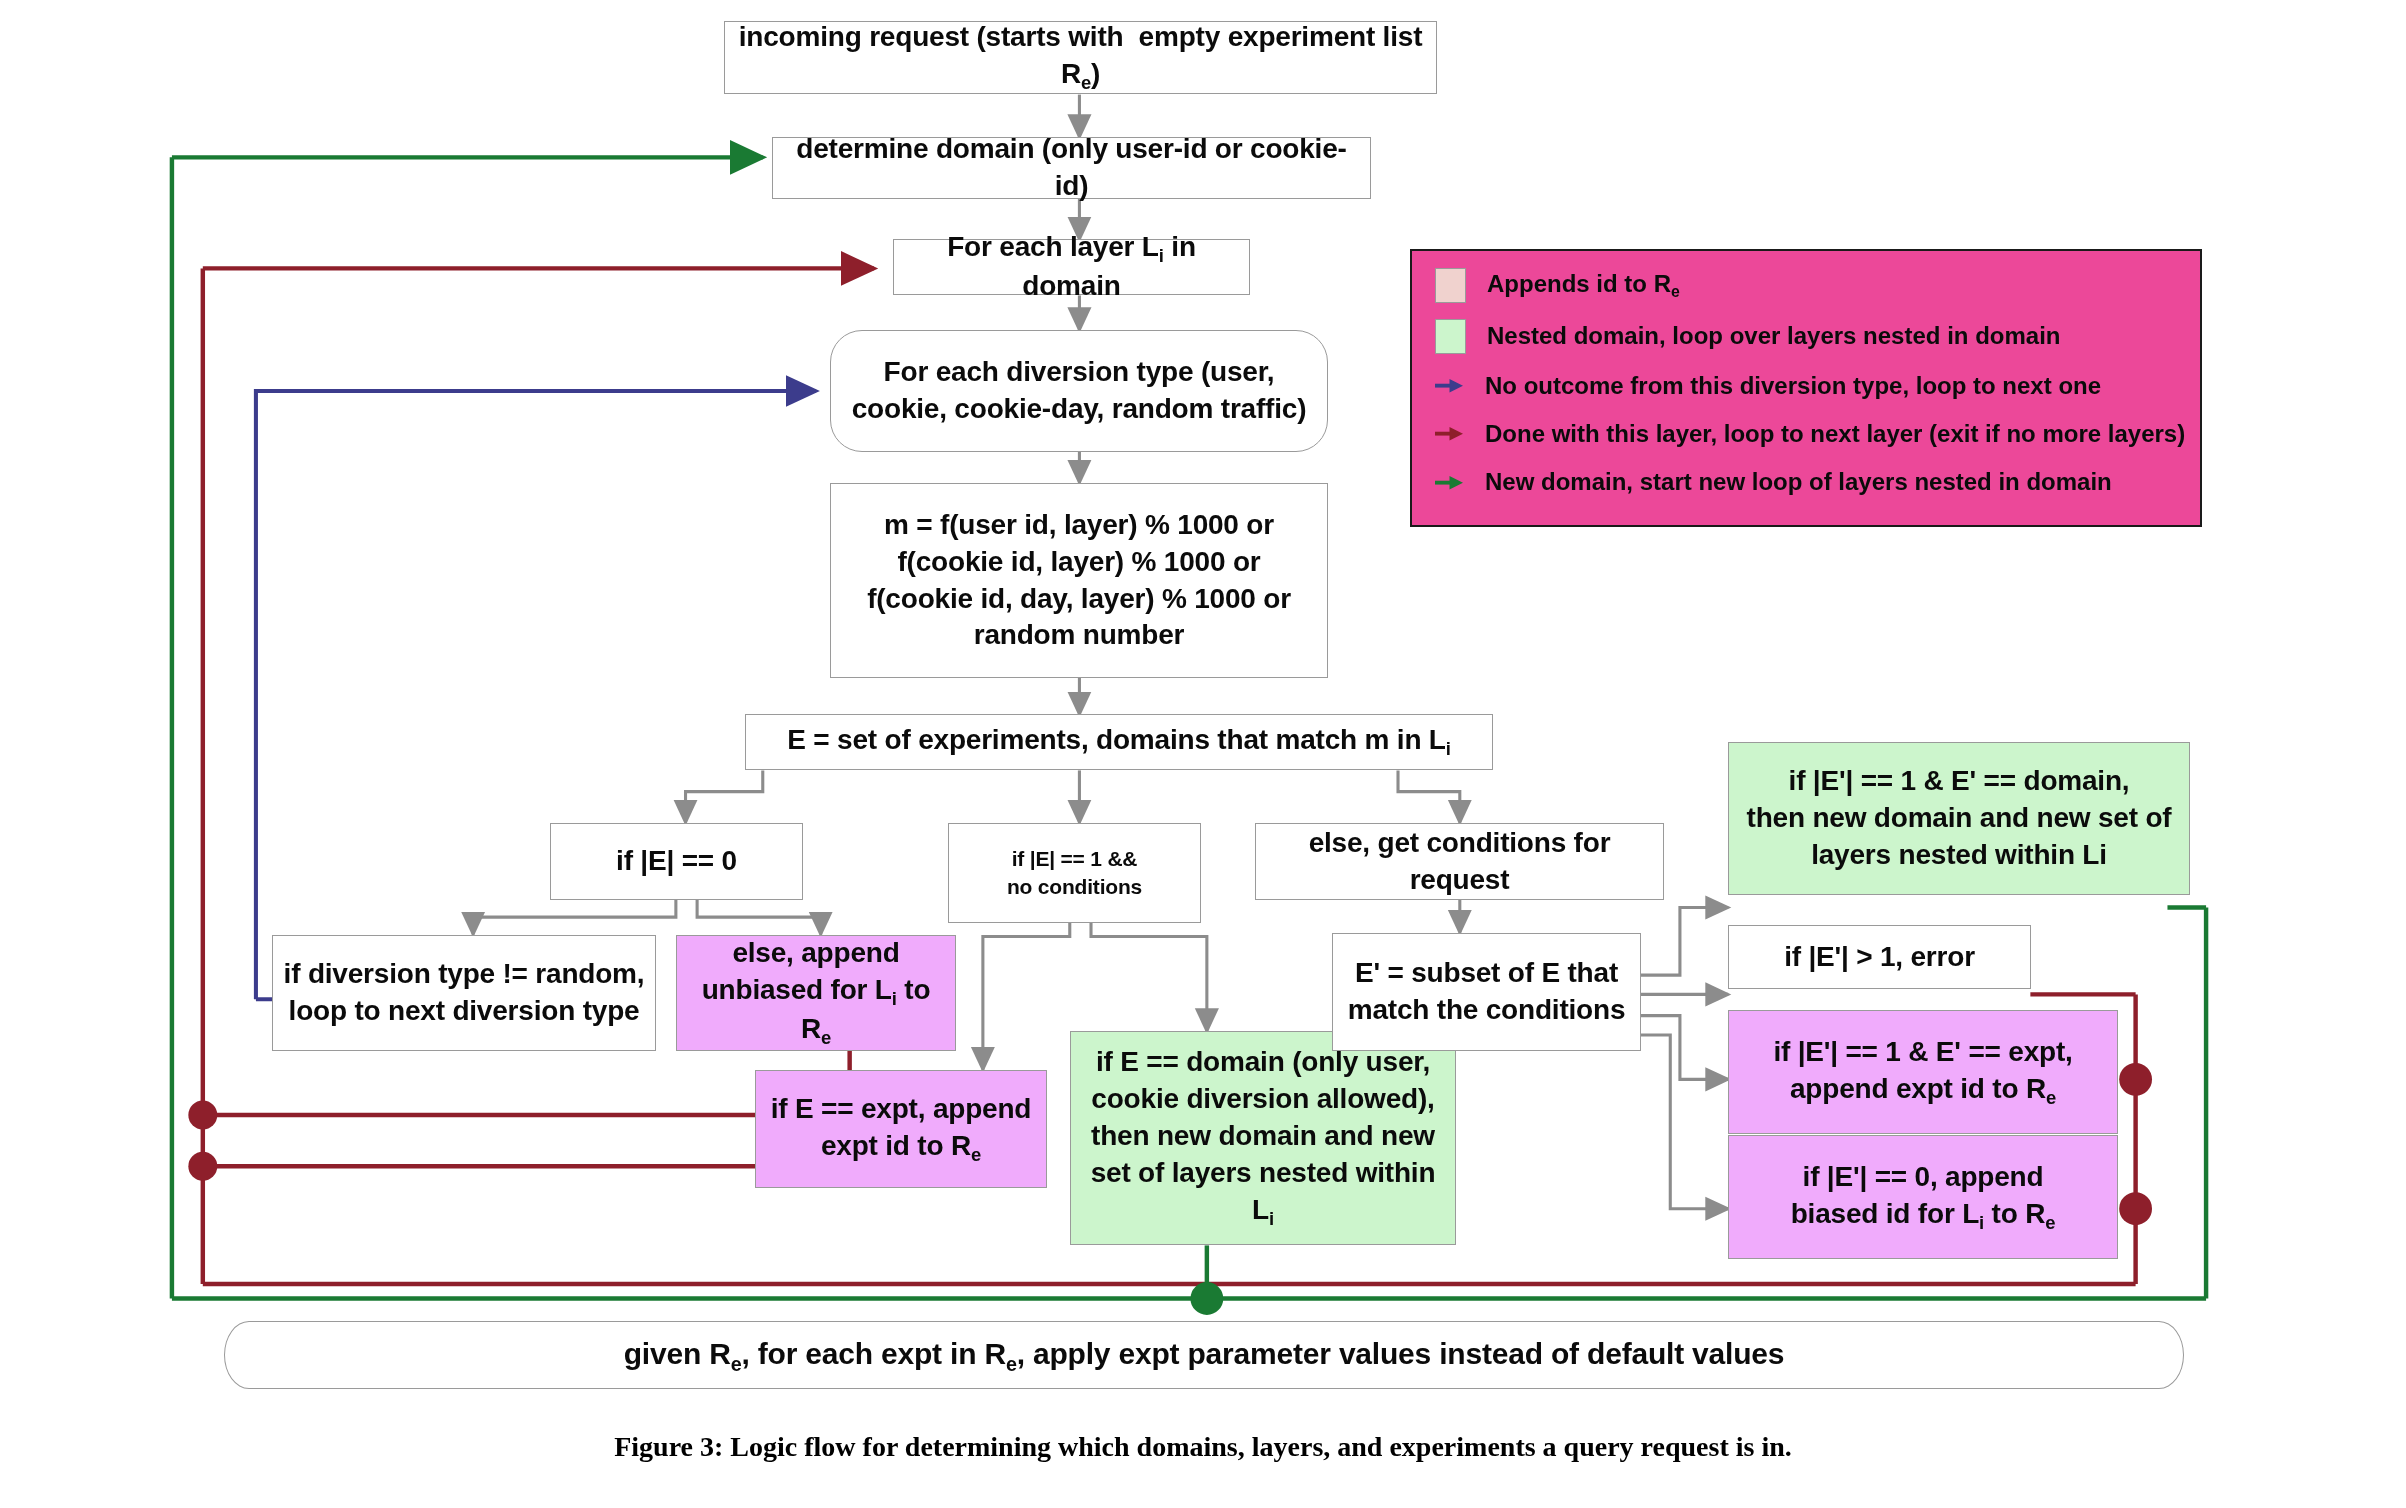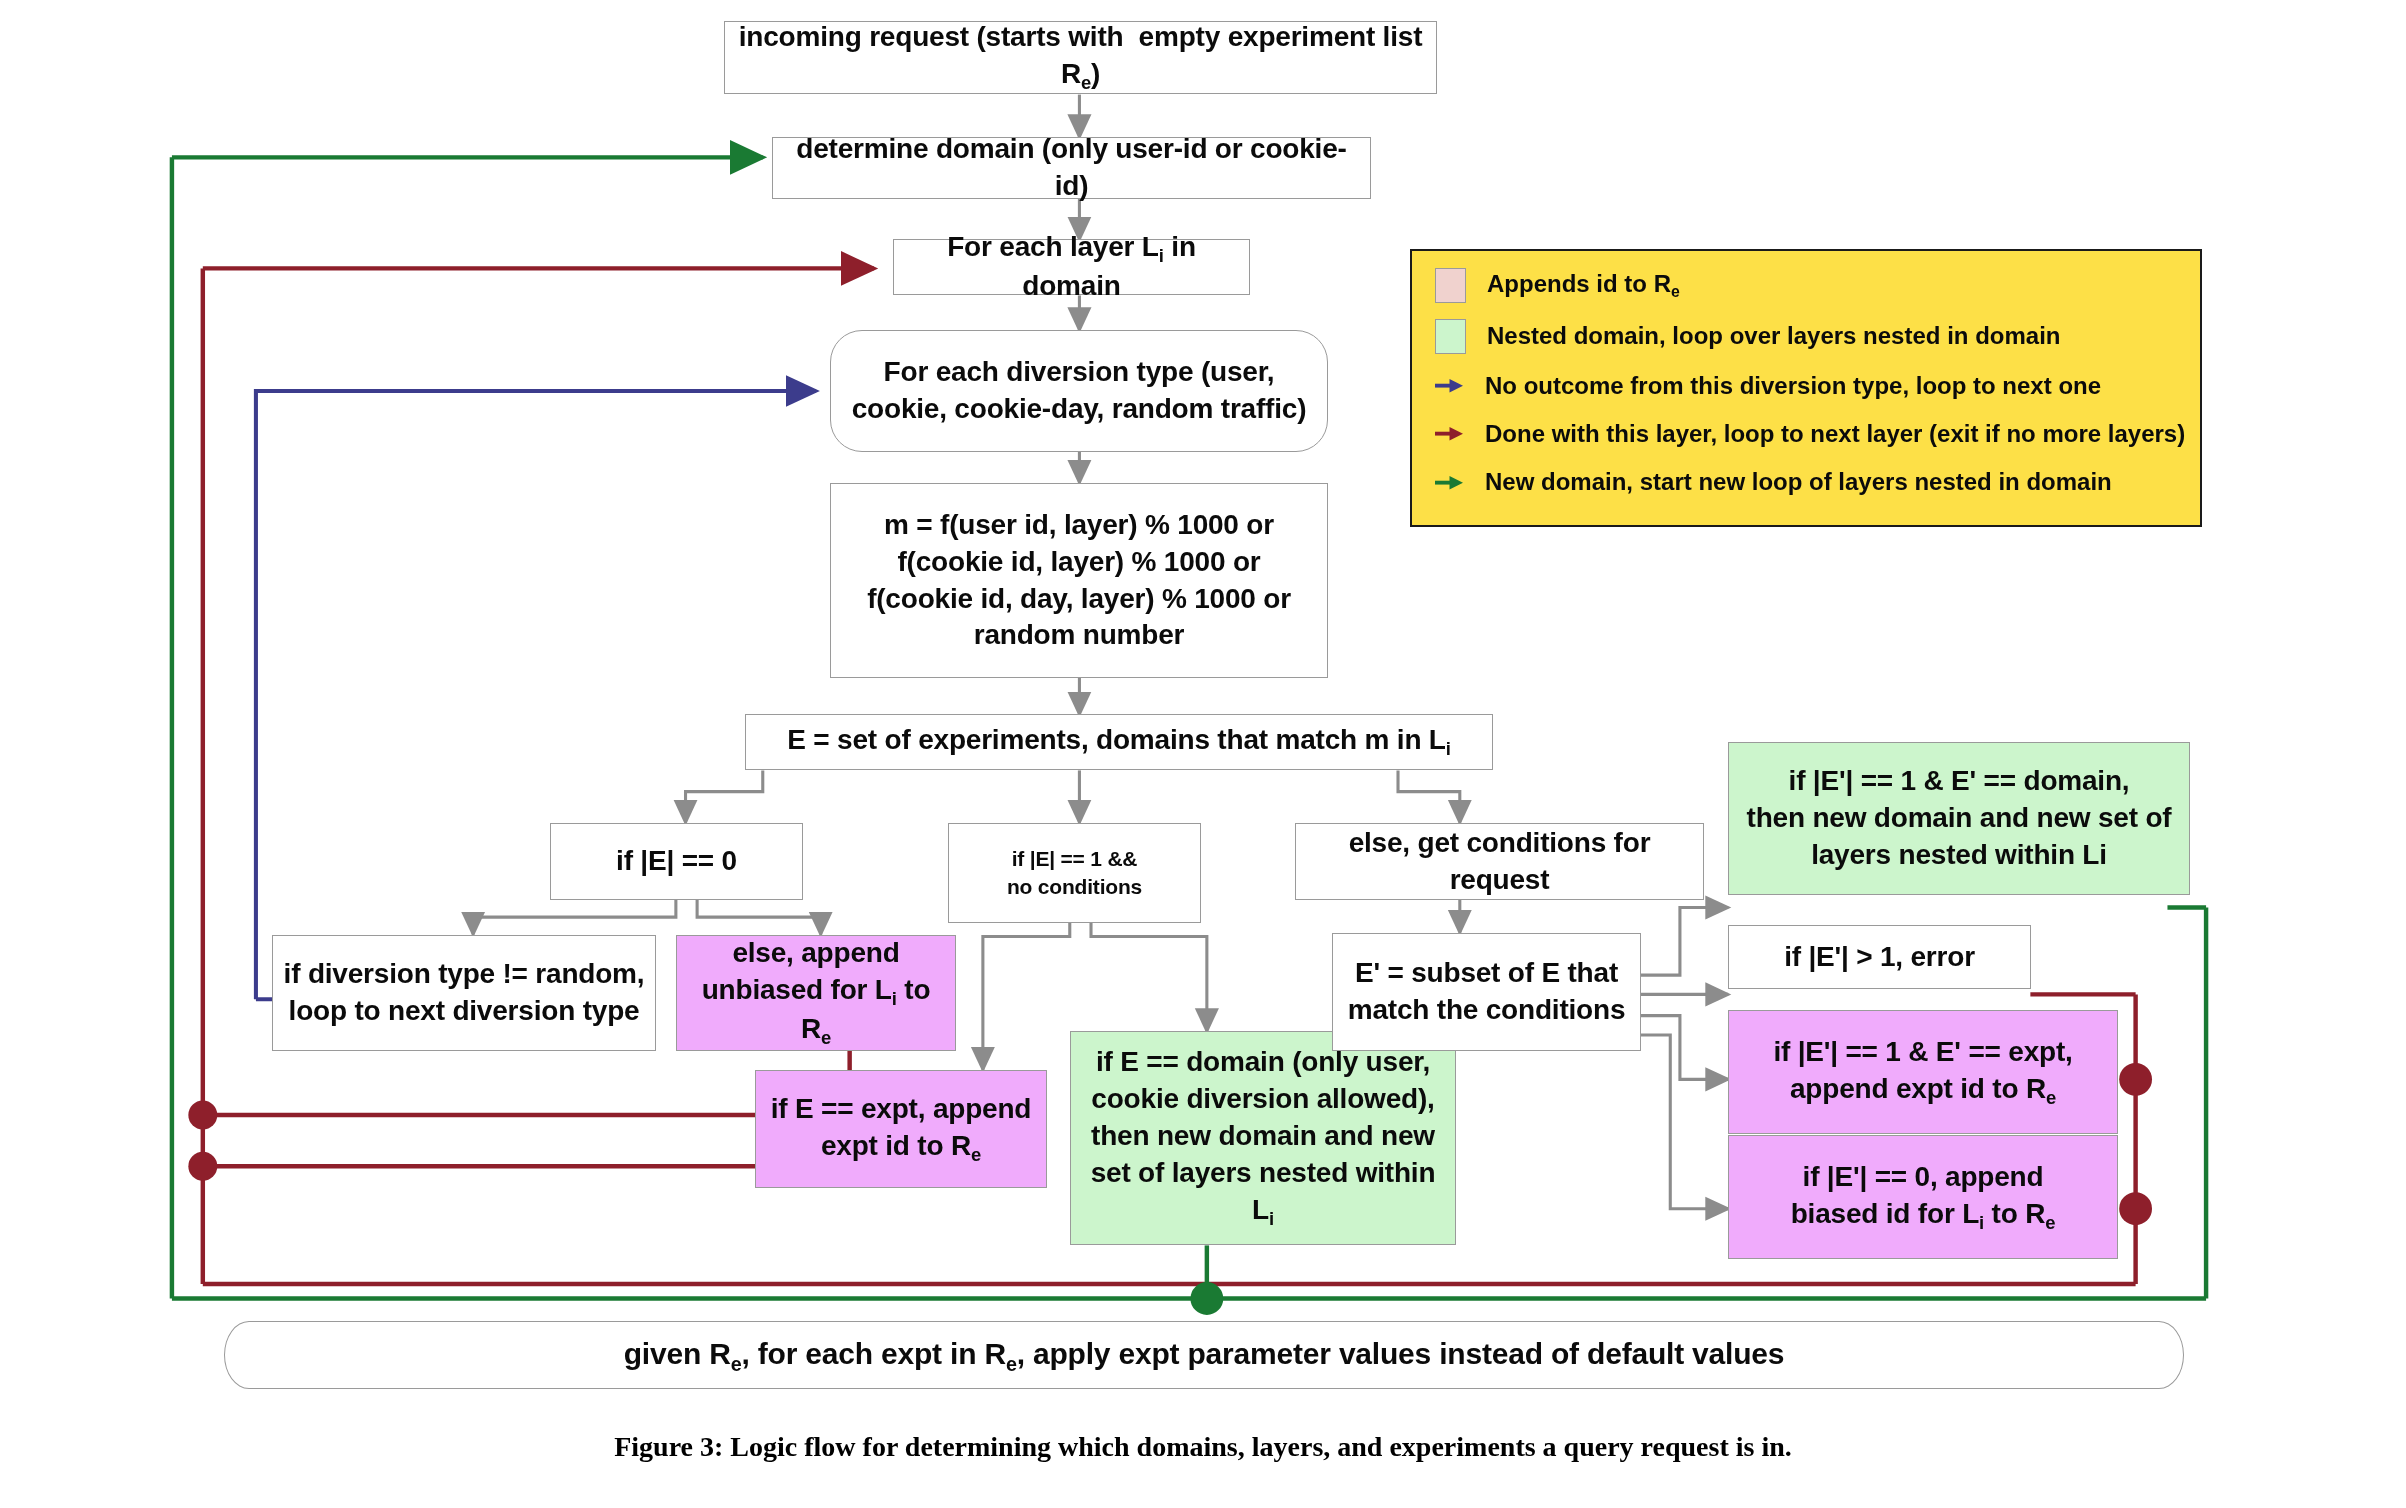--- a/index.html
+++ b/index.html
@@ -29,21 +29,21 @@
   .green{background:#ccf5cc;}
   .rounded{border-radius:25px/50%;}
 
   sub{font-size:0.66em;vertical-align:-0.33em;font-weight:bold;}
 
   
   #legend{
     position:absolute;
     box-sizing:border-box;
     border:2.9px solid #1a1a1a;
-    background:#fde047;
+    background:#ec4899;
     z-index:6;
     padding:17.4px 21px 13.5px 23px;
   }
   .leg-row{display:flex;align-items:center;margin-bottom:15.4px;}
   .leg-row:last-child{margin-bottom:0;}
   .swatch{
     width:29px;height:33px;border:1.9px solid #9a9a9a;margin-right:21px;flex:0 0 auto;
   }
   .sw-pink{background:#f0d2ce;}
   .sw-green{background:#ccf5cc;}
@@ -185,21 +185,21 @@
   </div>
 
   <div class="node" style="left:550px;top:823px;width:253px;height:77px;font-size:28px;">
     <span class="txt">if |E| == 0</span>
   </div>
 
   <div class="node" style="left:948px;top:823px;width:253px;height:100px;font-size:21px;">
     <span class="txt">if |E| == 1 &amp;&amp;<br>no conditions</span>
   </div>
 
-  <div class="node" style="left:1295px;top:823px;width:409px;height:77px;font-size:28px;">
+  <div class="node" style="left:1255px;top:823px;width:409px;height:77px;font-size:28px;">
     <span class="txt">else, get conditions for request</span>
   </div>
 
   <div class="node" style="left:272px;top:935px;width:384px;height:116px;font-size:28px;">
     <span class="txt">if diversion type != random,<br>loop to next diversion type</span>
   </div>
 
   <div class="node pink" style="left:676px;top:935px;width:280px;height:116px;font-size:28px;">
     <span class="txt">else, append<br>unbiased for L<sub>i</sub> to R<sub>e</sub></span>
   </div>

